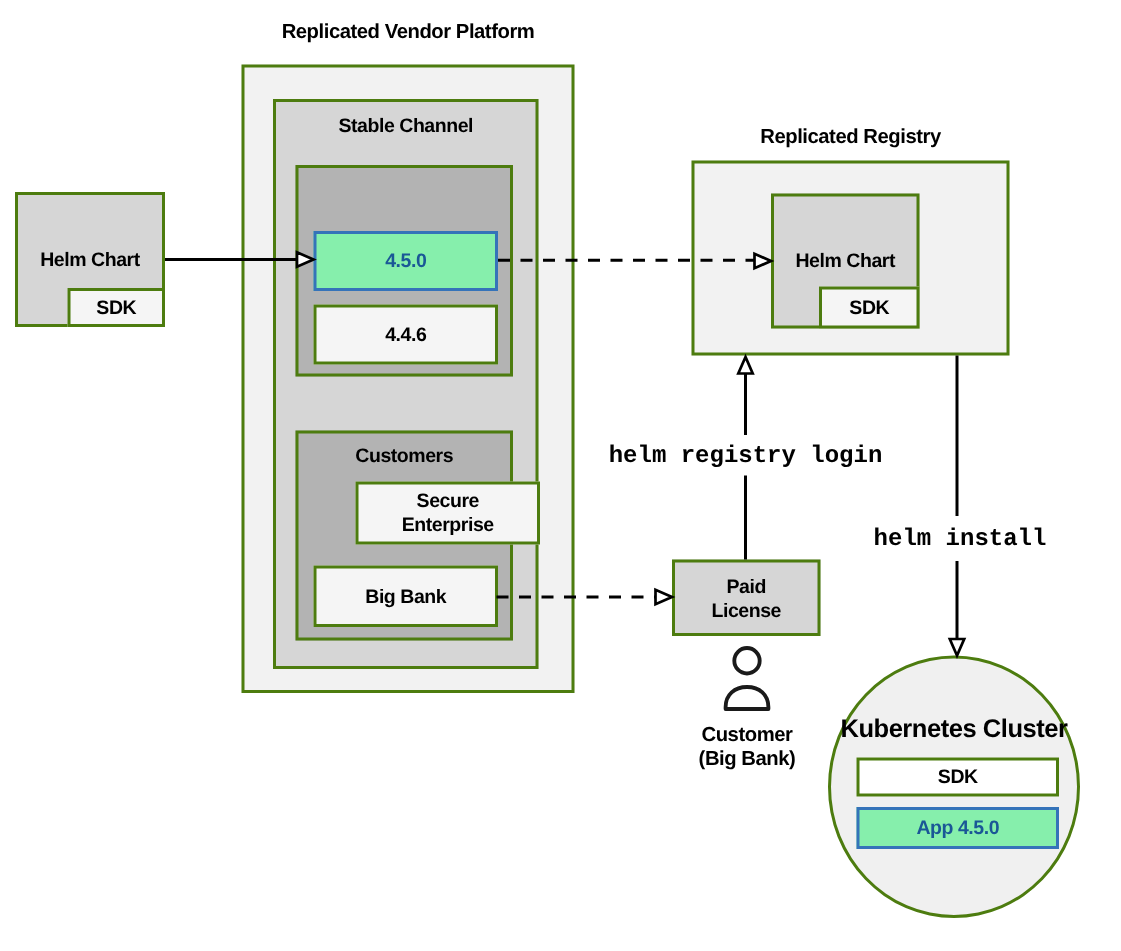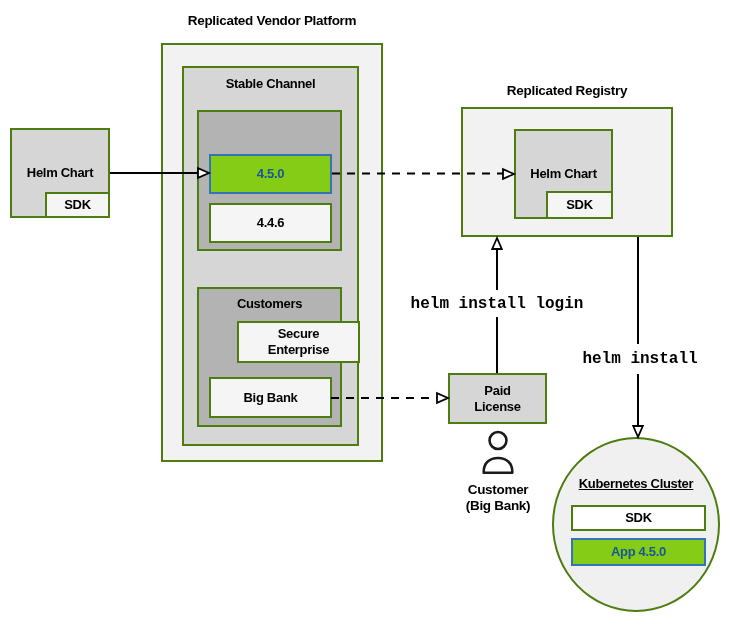--- a/index.html
+++ b/index.html
@@ -12,21 +12,21 @@
   .title{position:absolute;font-weight:bold;font-size:13.5px;letter-spacing:-0.3px;text-align:center;}
   .flexc{display:flex;align-items:center;justify-content:center;}
   .grouplabel{position:absolute;left:0;right:0;text-align:center;}
   .fill-platform{background:#f2f2f2;}
   .fill-channel{background:#d6d6d6;}
   .fill-group{background:#b3b3b3;}
   .fill-item{background:#f5f5f5;}
   .fill-node{background:#d6d6d6;}
   .fill-white{background:#ffffff;}
   .fill-cluster{background:#f0f0f0;}
-  .blue{background:#84cc16;border-color:#3573b9;color:#1a5796;}
+  .blue{background:#86efac;border-color:#3573b9;color:#1a5796;}
   .mono{position:absolute;font-family:"Liberation Mono",monospace;font-weight:bold;font-size:16px;text-align:center;white-space:nowrap;}
   .circle{border-radius:50%;}
   .overlay{position:absolute;left:0;top:0;pointer-events:none;}
 </style>
 </head>
 <body>
 
 <div class="canvas">
 
   <div class="title" style="left:161px;top:13px;width:222px;">Replicated Vendor Platform</div>
@@ -45,34 +45,34 @@
   <div class="box fill-item flexc lbl" style="left:209px;top:377px;width:123px;height:41px;">Big Bank</div>
 
   <div class="box fill-node flexc lbl" style="left:10px;top:128px;width:100px;height:90px;">Helm Chart</div>
   <div class="box fill-item flexc lbl" style="left:45px;top:192px;width:65px;height:26px;">SDK</div>
 
   <div class="title" style="left:461px;top:83px;width:212px;">Replicated Registry</div>
   <div class="box fill-platform" style="left:461px;top:107px;width:212px;height:130px;"></div>
   <div class="box fill-node flexc lbl" style="left:514px;top:129px;width:99px;height:90px;">Helm Chart</div>
   <div class="box fill-item flexc lbl" style="left:546px;top:191px;width:67px;height:28px;">SDK</div>
 
-  <div class="mono" style="left:377px;top:295px;width:240px;">helm install login</div>
+  <div class="mono" style="left:377px;top:295px;width:240px;">helm registry login</div>
   <div class="mono" style="left:560px;top:350px;width:160px;">helm install</div>
 
   <div class="box fill-node flexc lbl" style="left:448px;top:373px;width:99px;height:51px;">Paid
 License</div>
   <svg class="overlay" style="left:479px;top:429px;" width="38" height="46" viewBox="0 0 40 50">
     <circle cx="20" cy="12.5" r="9.2" fill="#fff" stroke="#1a1a1a" stroke-width="2.8"></circle>
     <path d="M4.5 47.5 L4.5 46 C4.5 37 11 31.5 20 31.5 C29 31.5 35.5 37 35.5 46 L35.5 47.5 Z" fill="#fff" stroke="#1a1a1a" stroke-width="2.8" stroke-linejoin="round"></path>
   </svg>
   <div class="lbl" style="position:absolute;left:438px;top:482px;width:120px;font-size:13.5px;">Customer
 (Big Bank)</div>
 
   <div class="box fill-cluster circle" style="left:552px;top:437px;width:168px;height:175px;"></div>
-  <div class="title" style="left:560px;top:476px;width:152px;font-size:13px;text-decoration:underline;">Kubernetes Cluster</div>
+  <div class="title" style="left:560px;top:476px;width:152px;font-size:17px;">Kubernetes Cluster</div>
   <div class="box fill-white flexc lbl" style="left:571px;top:505px;width:135px;height:26px;">SDK</div>
   <div class="box blue flexc lbl" style="left:571px;top:538px;width:135px;height:28px;">App 4.5.0</div>
 
   <svg class="overlay" width="747" height="634">
     <g stroke="#000" stroke-width="2" fill="none">
       <line x1="110" y1="173" x2="200" y2="173"></line>
       <line x1="332" y1="173.5" x2="505" y2="173.5" stroke-dasharray="8,7"></line>
       <line x1="331" y1="398" x2="439" y2="398" stroke-dasharray="8,7"></line>
       <line x1="497" y1="373" x2="497" y2="317"></line>
       <line x1="497" y1="290" x2="497" y2="247"></line>

